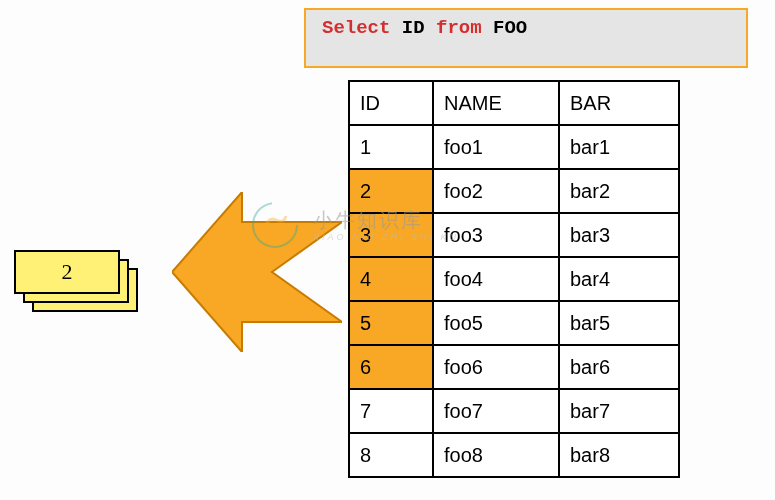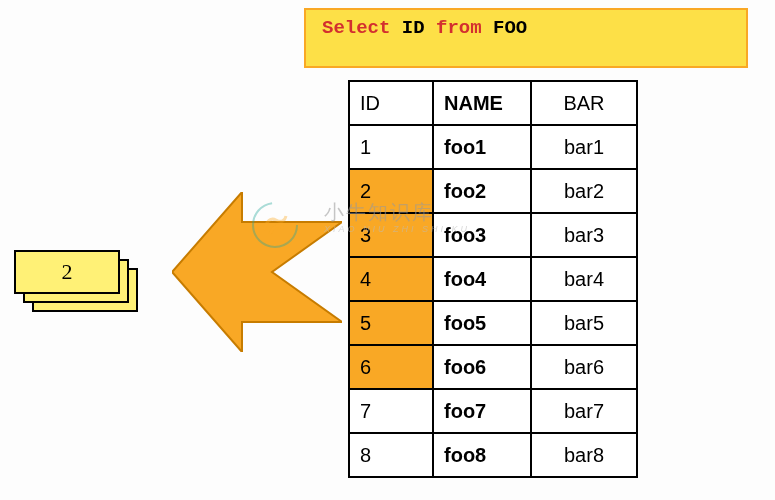--- a/index.html
+++ b/index.html
@@ -9,21 +9,21 @@
       background: #fdfdfd;
       font-family: Arial, sans-serif;
       position: relative;
     }
     .sql-box {
       position: absolute;
       top: 8px;
       left: 304px;
       width: 444px;
       height: 60px;
-      background: #fde047;
+      background: #e5e5e5;
       border: 2px solid #f9a825;
       padding: 6px 16px;
       font-family: "Courier New", monospace;
       font-weight: bold;
       font-size: 19px;
       line-height: 1.3;
     }
     .sql-box .kw { color: #d32f2f; }
     .sql-box .ident { color: #000; }
     .sql-box .line2 { padding-left: 18px; }
@@ -34,22 +34,22 @@
       border-collapse: collapse;
       font-size: 20px;
     }
     .data-table td {
       border: 2px solid #000;
       padding: 6px 10px;
       height: 44px;
       background: #fff;
     }
     .data-table .col-id { width: 84px; }
-    .data-table .col-name { width: 98px; font-weight: bold; }
-    .data-table .col-bar { width: 106px; text-align: center; }
+    .data-table .col-name { width: 126px; }
+    .data-table .col-bar { width: 120px; }
     .data-table td.hl { background: #f9a825; }
     .arrow {
       position: absolute;
       top: 192px;
       left: 172px;
       width: 170px;
       height: 160px;
     }
     .arrow svg { width: 100%; height: 100%; }
     .result-stack {
@@ -79,21 +79,22 @@
     .watermark {
       position: absolute;
       top: 200px;
       left: 250px;
       width: 220px;
       color: #888;
       font-size: 13px;
       letter-spacing: 2px;
       opacity: 0.55;
       display: flex;
-      gap: 24px;
+      align-items: center;
+      gap: 13px;
       pointer-events: none;
     }
     .watermark svg { opacity: 0.7; }
     .watermark-text { display: flex; flex-direction: column; line-height: 1.2; }
     .watermark-text .big { font-size: 20px; color: #999; }
     .watermark-text .small { font-size: 9px; color: #bbb; letter-spacing: 3px; font-style: italic; }
   </style>
 </head>
 <body>
 

